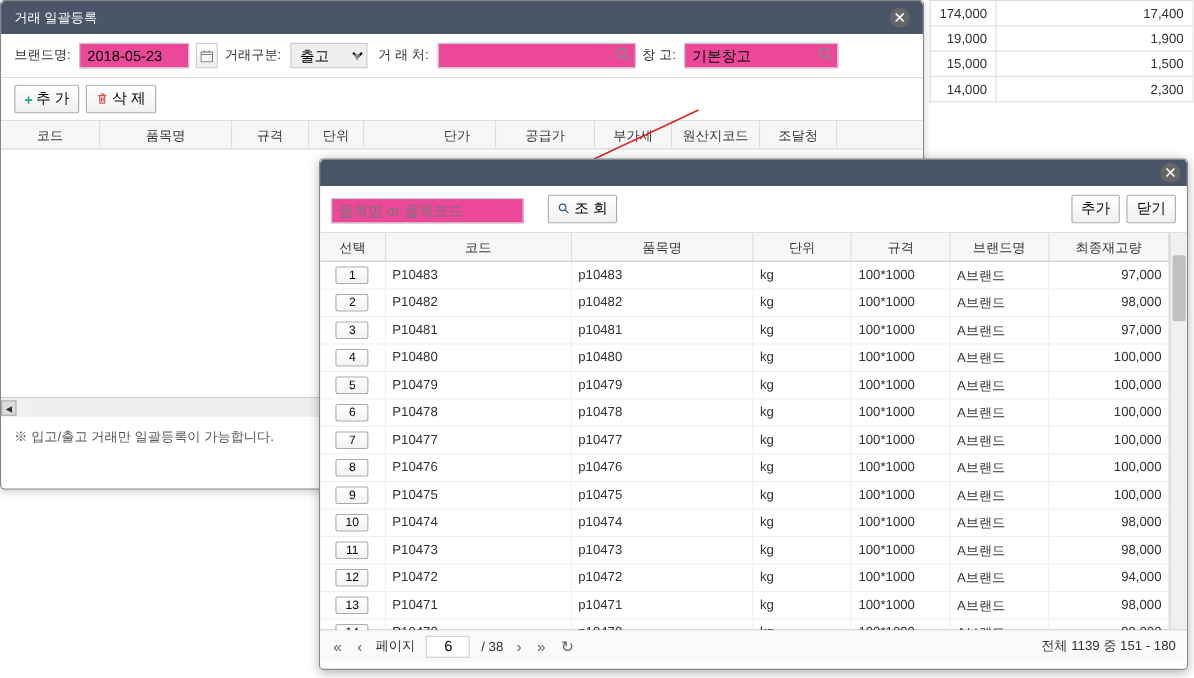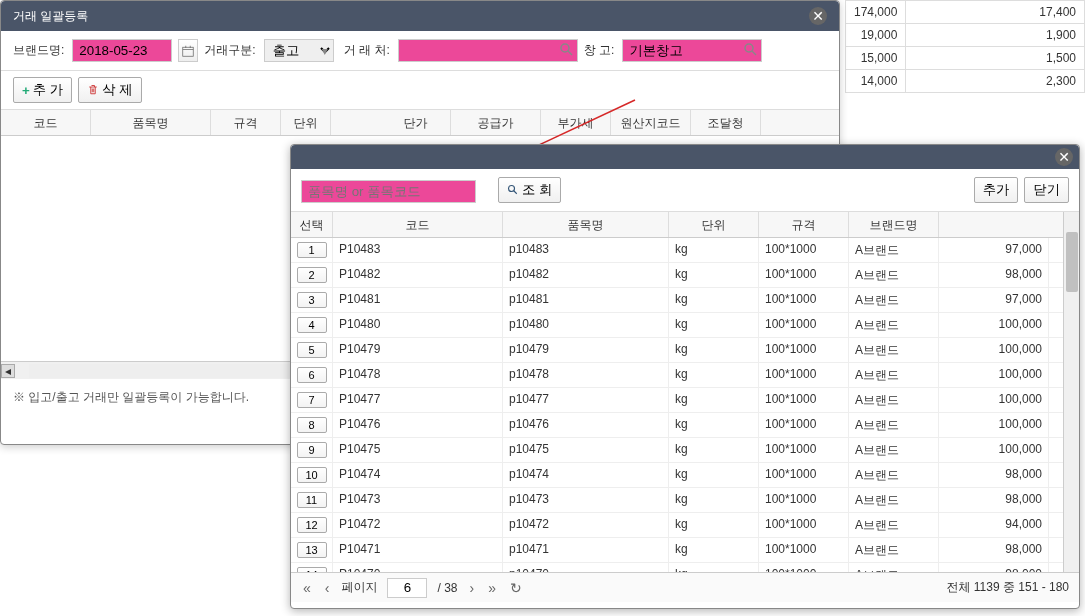--- a/index.html
+++ b/index.html
@@ -261,21 +261,21 @@
       display: flex;
       background: #f7f7f7;
       border-bottom: 1px solid #ccc;
       height: 26px;
     }
     .popup-grid-header > div {
       padding: 5px 4px;
       text-align: center;
       border-right: 1px solid #ddd;
     }
-    .pcol-sel { width: 42px; }
+    .pcol-sel { width: 60px; }
     .pcol-code { width: 170px; }
     .pcol-name { width: 166px; }
     .pcol-unit { width: 90px; }
     .pcol-spec { width: 90px; }
     .pcol-brand { width: 90px; }
     .pcol-stock { width: 110px; }
     
     .popup-grid-body {
       overflow-y: auto;
       height: 334px;
@@ -496,20 +496,21 @@
 
   <div class="popup-grid">
     <div class="popup-grid-main">
       <div class="popup-grid-header">
         <div class="pcol-sel">선택</div>
         <div class="pcol-code">코드</div>
         <div class="pcol-name">품목명</div>
         <div class="pcol-unit">단위</div>
         <div class="pcol-spec">규격</div>
         <div class="pcol-brand">브랜드명</div>
+        <div class="pcol-stock">최종재고량</div>
       </div>
       <div class="popup-grid-body" id="popup-rows">
           <div class="popup-row">
             <div class="pcol-sel">
               <button class="sel-btn">1</button>
             </div>
             <div class="pcol-code">P10483</div>
             <div class="pcol-name">p10483</div>
             <div class="pcol-unit">kg</div>
             <div class="pcol-spec">100*1000</div>

